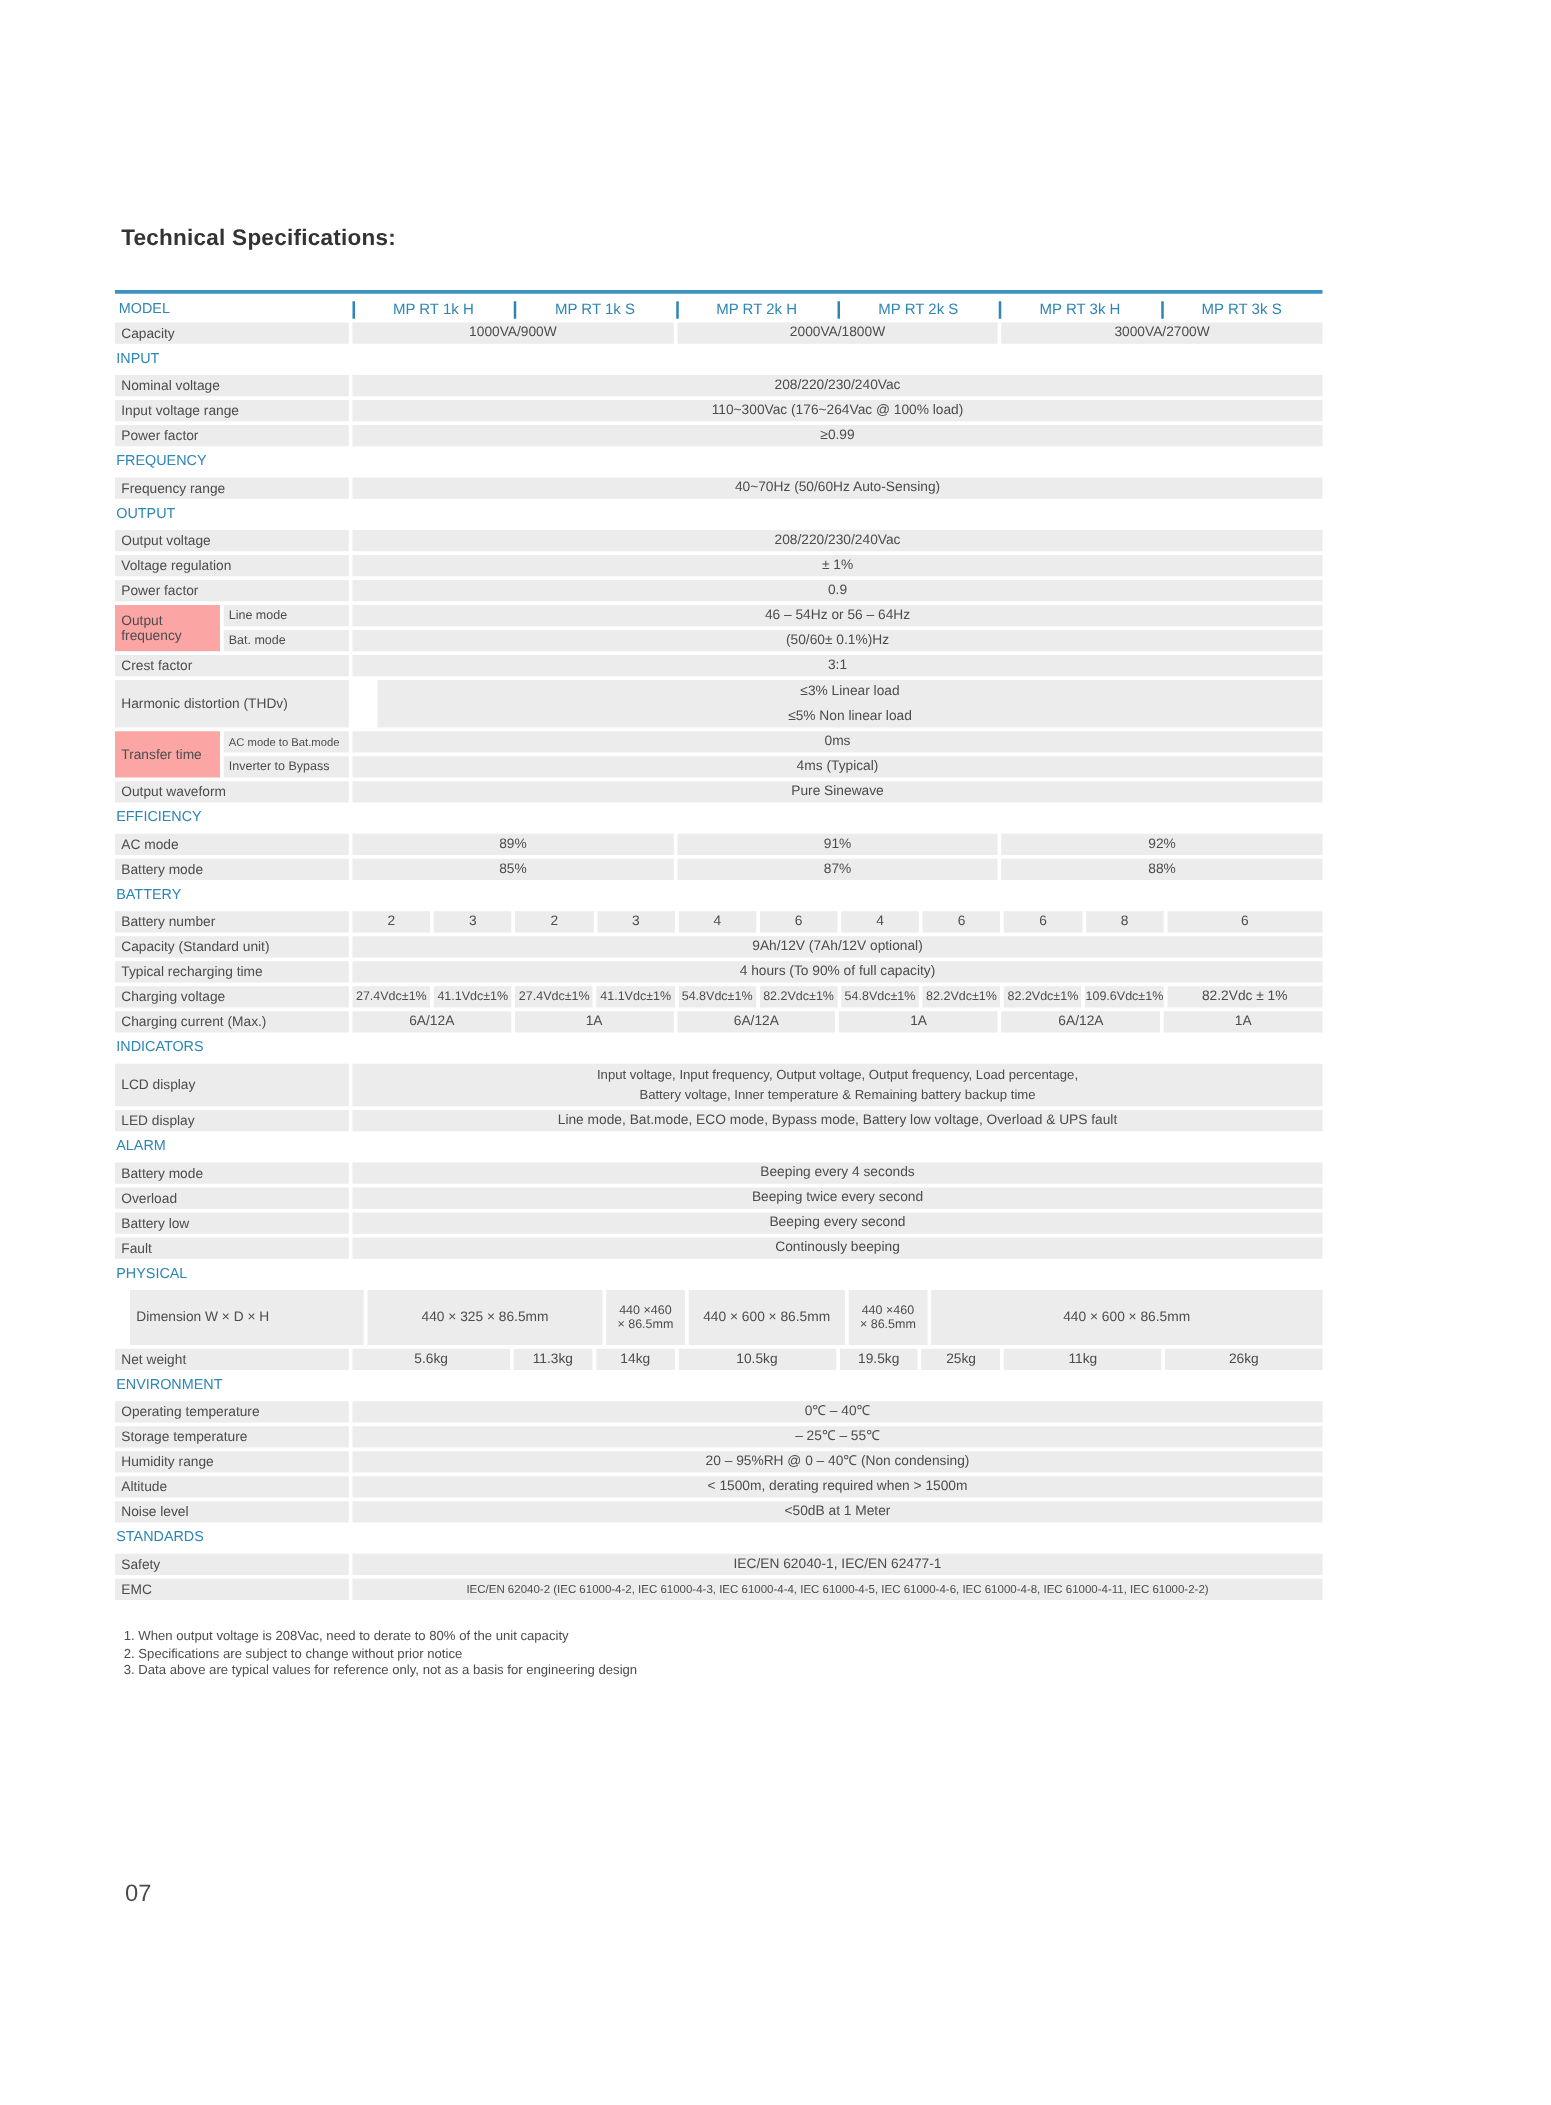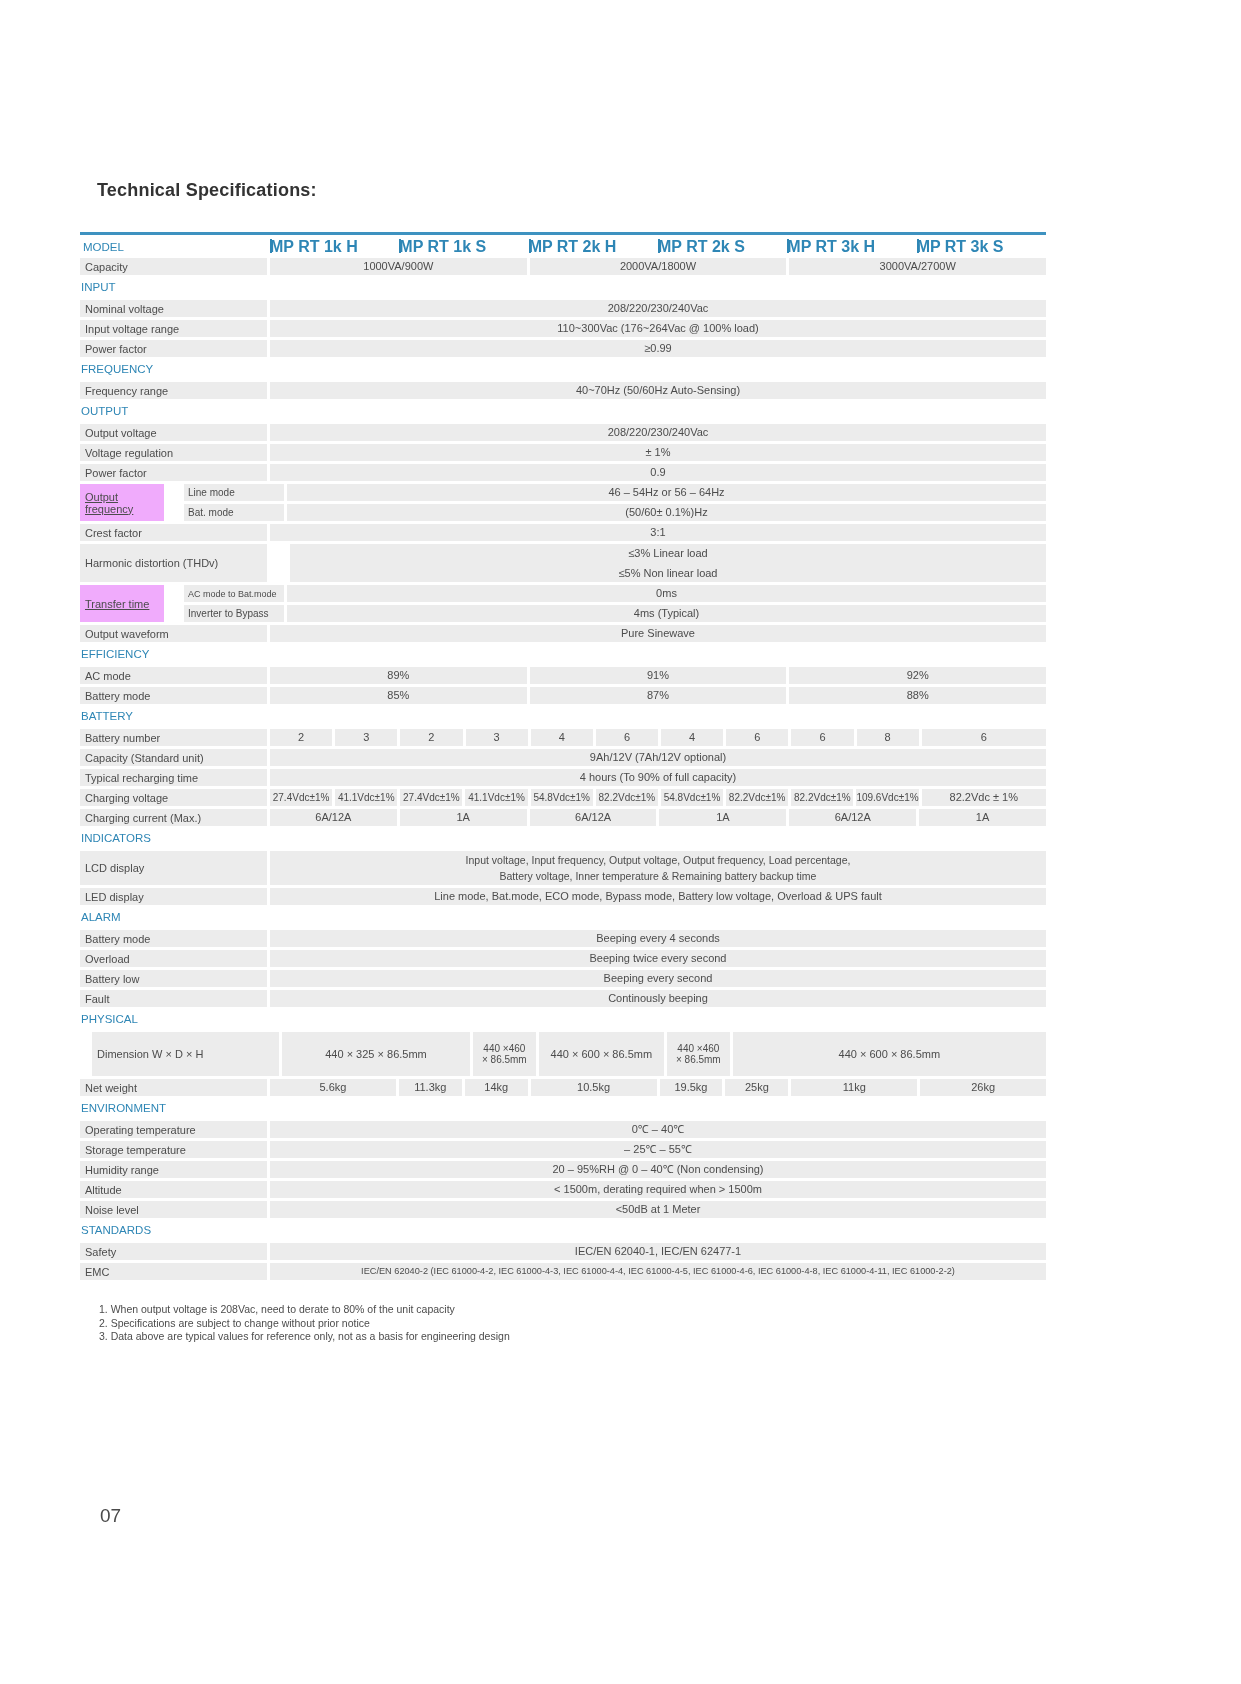--- a/index.html
+++ b/index.html
@@ -1,32 +1,32 @@
 <!DOCTYPE html>
 <html><head>
 <meta charset="utf-8">
 <style>
   html,body{margin:0;padding:0;background:#ffffff;}
   .page{position:relative;width:1241px;height:1684px;background:#ffffff;
         font-family:"Liberation Sans", sans-serif;color:#4C4C4C;overflow:hidden;}
   .page-title{position:absolute;left:97px;top:180px;margin:0;font-size:18px;
         font-weight:bold;color:#333333;letter-spacing:0.2px;}
-  .spec-table{position:absolute;left:80px;top:232px;width:966px;}
+  .spec-table{position:absolute;left:92px;top:232px;width:966px;}
   .topline{height:3px;background:#3E92C0;margin-bottom:3px;}
   .header-row{display:flex;height:17px;align-items:center;margin-bottom:3px;}
   .header-model{width:190px;color:#2E86B5;font-size:11.5px;padding-left:3px;box-sizing:border-box;}
-  .header-col{flex:1;position:relative;color:#2E86B5;font-size:16px;font-weight:bold;}
+  .header-col{flex:1;position:relative;text-align:center;color:#2E86B5;font-size:12px;}
   .divider{position:absolute;left:0;top:1px;width:2px;height:14px;background:#2E86B5;}
   .section-title{color:#2E86B5;font-size:11.5px;height:14px;margin:6px 0 5px 1px;}
   .row{display:flex;height:17px;margin-bottom:3px;}
   .row-label{width:187px;margin-right:3px;background:#ECECEC;display:flex;align-items:center;
         padding-left:5px;box-sizing:border-box;font-size:11px;}
   .grow{display:flex;margin-bottom:3px;}
-  .group-label{width:84px;margin-right:20px;background:#f0abfc;display:flex;align-items:center;
-        padding-left:5px;box-sizing:border-box;font-size:11px;text-decoration:underline;}
+  .group-label{width:84px;margin-right:3px;background:#fca5a5;display:flex;align-items:center;
+        padding-left:5px;box-sizing:border-box;font-size:11px;}
   .group-rows{flex:1;display:flex;flex-direction:column;gap:3px;}
   .subrow{display:flex;height:17px;}
   .sub-label{width:100px;margin-right:3px;background:#ECECEC;display:flex;align-items:center;
         padding-left:4px;box-sizing:border-box;font-size:10px;}
   .cells{flex:1;display:flex;gap:3px;}
   .cell{background:#ECECEC;flex-basis:0;display:flex;align-items:center;justify-content:center;
         font-size:11px;text-align:center;white-space:pre-line;line-height:1.3;}
   .f-xs{font-size:10px;}
   .f-s2{font-size:10px;line-height:11px;}
   .f-m{font-size:10.5px;line-height:16px;}

